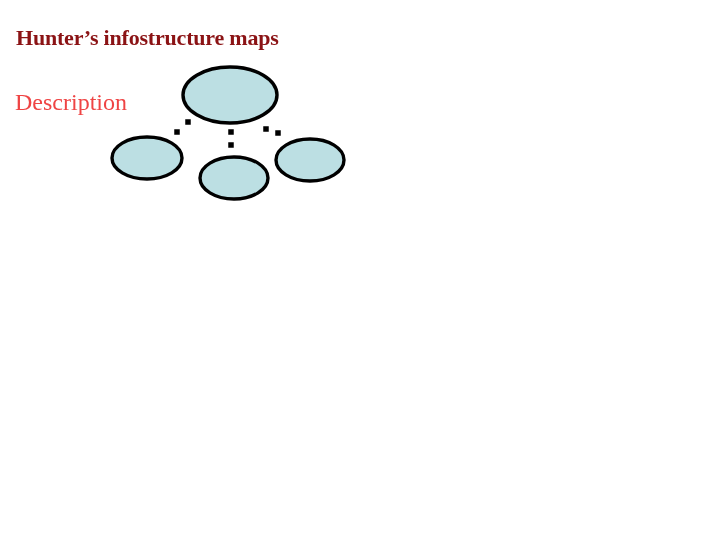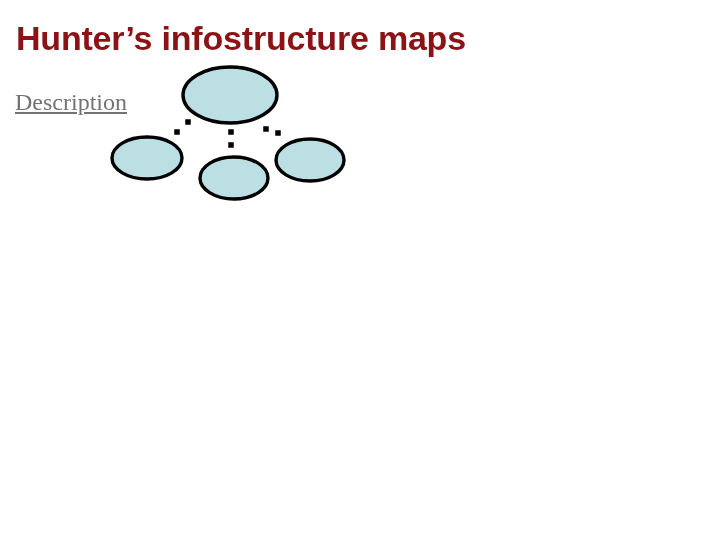--- a/index.html
+++ b/index.html
@@ -15,41 +15,40 @@
     overflow: hidden;
     font-family: "Liberation Sans", sans-serif;
   }
 
   
   #slide-title {
     position: absolute;
     left: 16px;
     top: 18px;
     width: 688px;
-    font-family: Liberation Sans, sans-serif;
+    font-family: Liberation Serif, serif;
     font-weight: bold;
-    font-size: 34px;
+    font-size: 22px;
     line-height: 40px;
     letter-spacing: -0.2px;
     color: #8B1315;
     white-space: nowrap;
   }
 
   
   #description-text {
     position: absolute;
     left: 15px;
     top: 88px;
     font-family: "Liberation Serif", "DejaVu Serif", serif;
     font-weight: normal;
     font-size: 24px;
     line-height: 28px;
-    color: #737373;
+    color: #ef4444;
     white-space: nowrap;
-    text-decoration: underline;
   }
 
   
   #diagram {
     position: absolute;
     left: 0px;
     top: 0px;
     width: 720px;
     height: 540px;
     pointer-events: none;

